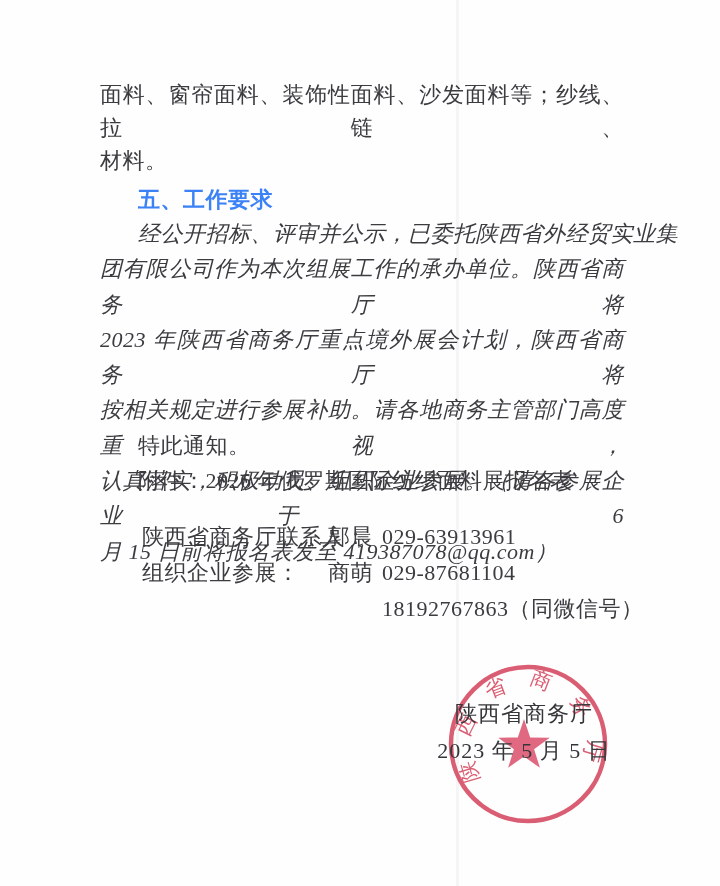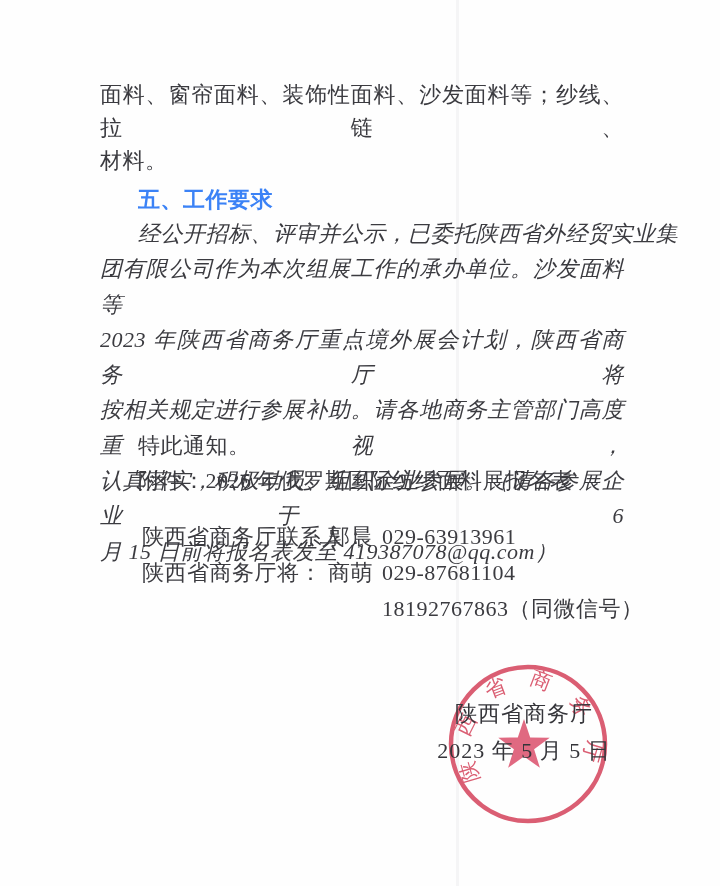--- a/index.html
+++ b/index.html
@@ -88,40 +88,40 @@
 
   <div class="doc-block para1">
     <div class="line justify">面料、窗帘面料、装饰性面料、沙发面料等；纱线、拉链、</div>
     <div class="line">材料。</div>
   </div>
 
   <div class="doc-block heading">五、工作要求</div>
 
   <div class="doc-block para2">
     <div class="line" style="padding-left:38px">经公开招标、评审并公示，已委托陕西省外经贸实业集</div>
-    <div class="line justify">团有限公司作为本次组展工作的承办单位。沙发面料等</div>
+    <div class="line justify">团有限公司作为本次组展工作的承办单位。陕西省商务厅将</div>
     <div class="line justify">2023 年陕西省商务厅重点境外展会计划，陕西省商务厅将</div>
     <div class="line justify">按相关规定进行参展补助。请各地商务主管部门高度重视，</div>
     <div class="line justify">认真落实，积极动员、组织企业参展。（请各参展企业于 6</div>
     <div class="line">月 15 日前将报名表发至 419387078@qq.com）</div>
   </div>
 
   <div class="doc-block closing">
     <div class="line">特此通知。</div>
     <div class="line">附件：2026 年俄罗斯国际纺织面料展报名表</div>
   </div>
 
   <div class="contacts">
     <div class="contact-row">
       <span>陕西省商务厅联系人：</span>
       <span>郭晨</span>
       <span>029-63913961</span>
     </div>
     <div class="contact-row">
-      <span>陕西省商务厅将：</span>
+      <span>组织企业参展：</span>
       <span>商萌</span>
       <span>029-87681104</span>
     </div>
     <div class="contact-row">
       <span></span>
       <span></span>
       <span>18192767863（同微信号）</span>
     </div>
   </div>
 

